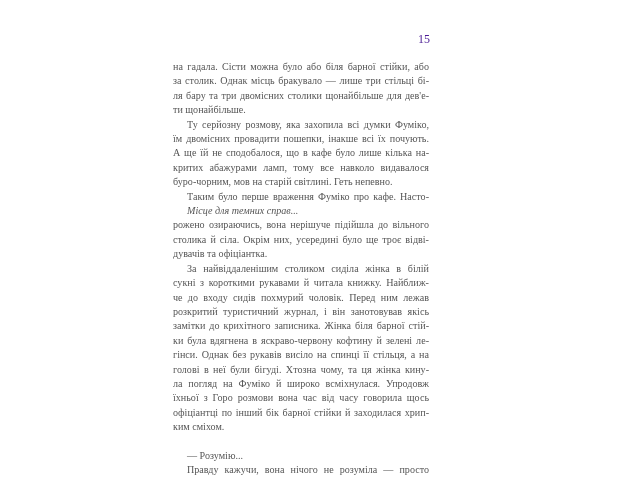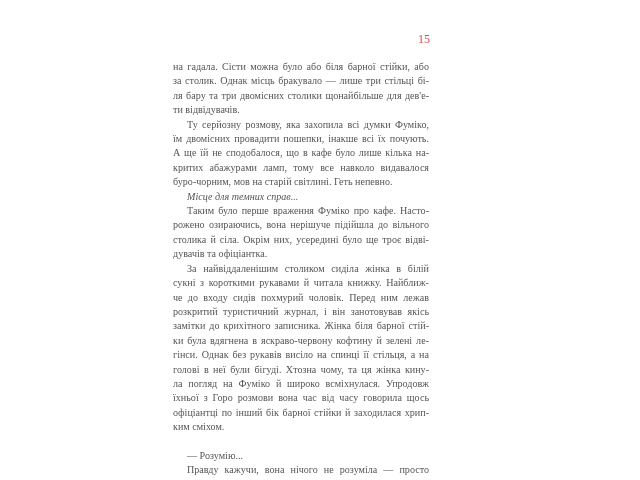--- a/index.html
+++ b/index.html
@@ -1,49 +1,49 @@
 <!DOCTYPE html>
 <html><head>
   <meta charset="utf-8">
   <style>
     html, body { margin: 0; padding: 0; background: #ffffff; }
     body { width: 640px; height: 480px; position: relative; overflow: hidden; }
     .page-num {
       position: absolute; left: 418px; top: 32px;
-      font-family: "Liberation Serif", serif; font-size: 12px; color: #ef4444;
+      font-family: "Liberation Serif", serif; font-size: 12px; color: #4c1d95;
     }
     .body-text { position: absolute; left: 173px; top: 60px; width: 256px;
       font-family: "Liberation Serif", "DejaVu Serif", serif;
       color: #555; font-size: 10.1px; line-height: 14.4px; text-align: justify; }
     .line { display: block; white-space: nowrap; text-align: justify; text-align-last: justify; }
     .line.last { text-align-last: left; }
     .indent { padding-left: 14px; }
     .gap { height: 14px; }
     em { font-style: italic; }
   </style>
 </head>
 <body>
 
 <div class="page-num">15</div>
 
 <div class="body-text">
   <span class="line">на гадала. Сісти можна було або біля барної стійки, або</span>
   <span class="line">за столик. Однак місць бракувало — лише три стільці бі-</span>
   <span class="line">ля бару та три двомісних столики щонайбільше для дев'е-</span>
-  <span class="line last">ти відвідувачів.</span>
+  <span class="line last">ти щонайбільше.</span>
 
   <span class="line indent">Ту серйозну розмову, яка захопила всі думки Фуміко,</span>
   <span class="line">їм двомісних провадити пошепки, інакше всі їх почують.</span>
   <span class="line">А ще їй не сподобалося, що в кафе було лише кілька на-</span>
   <span class="line">критих абажурами ламп, тому все навколо видавалося</span>
   <span class="line last">буро-чорним, мов на старій світлині. Геть непевно.</span>
 
+  <span class="line indent">Таким було перше враження Фуміко про кафе. Насто-</span>
+
   <span class="line last indent"><em>Місце для темних справ...</em></span>
-
-  <span class="line indent">Таким було перше враження Фуміко про кафе. Насто-</span>
   <span class="line">рожено озираючись, вона нерішуче підійшла до вільного</span>
   <span class="line">столика й сіла. Окрім них, усередині було ще троє відві-</span>
   <span class="line last">дувачів та офіціантка.</span>
 
   <span class="line indent">За найвіддаленішим столиком сиділа жінка в білій</span>
   <span class="line">сукні з короткими рукавами й читала книжку. Найближ-</span>
   <span class="line">че до входу сидів похмурий чоловік. Перед ним лежав</span>
   <span class="line">розкритий туристичний журнал, і він занотовував якісь</span>
   <span class="line">замітки до крихітного записника. Жінка біля барної стій-</span>
   <span class="line">ки була вдягнена в яскраво-червону кофтину й зелені ле-</span>

